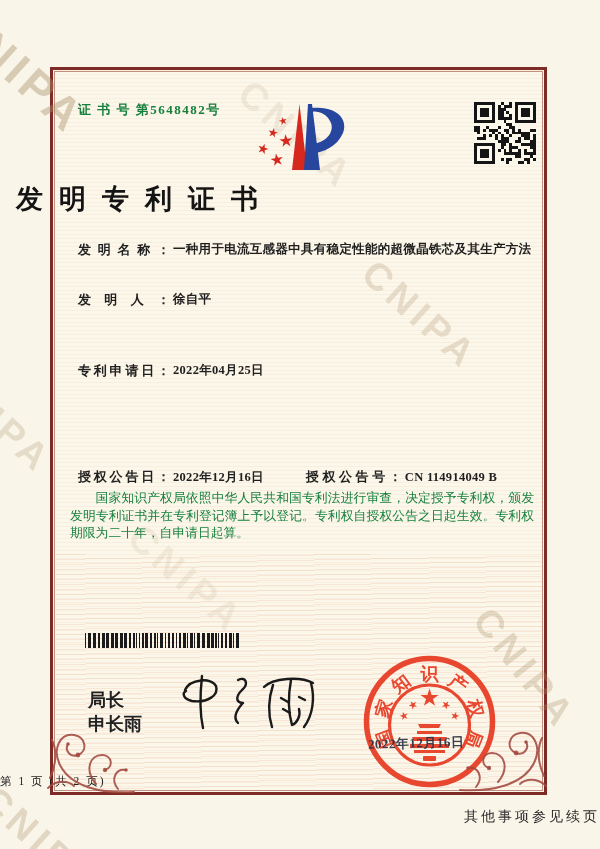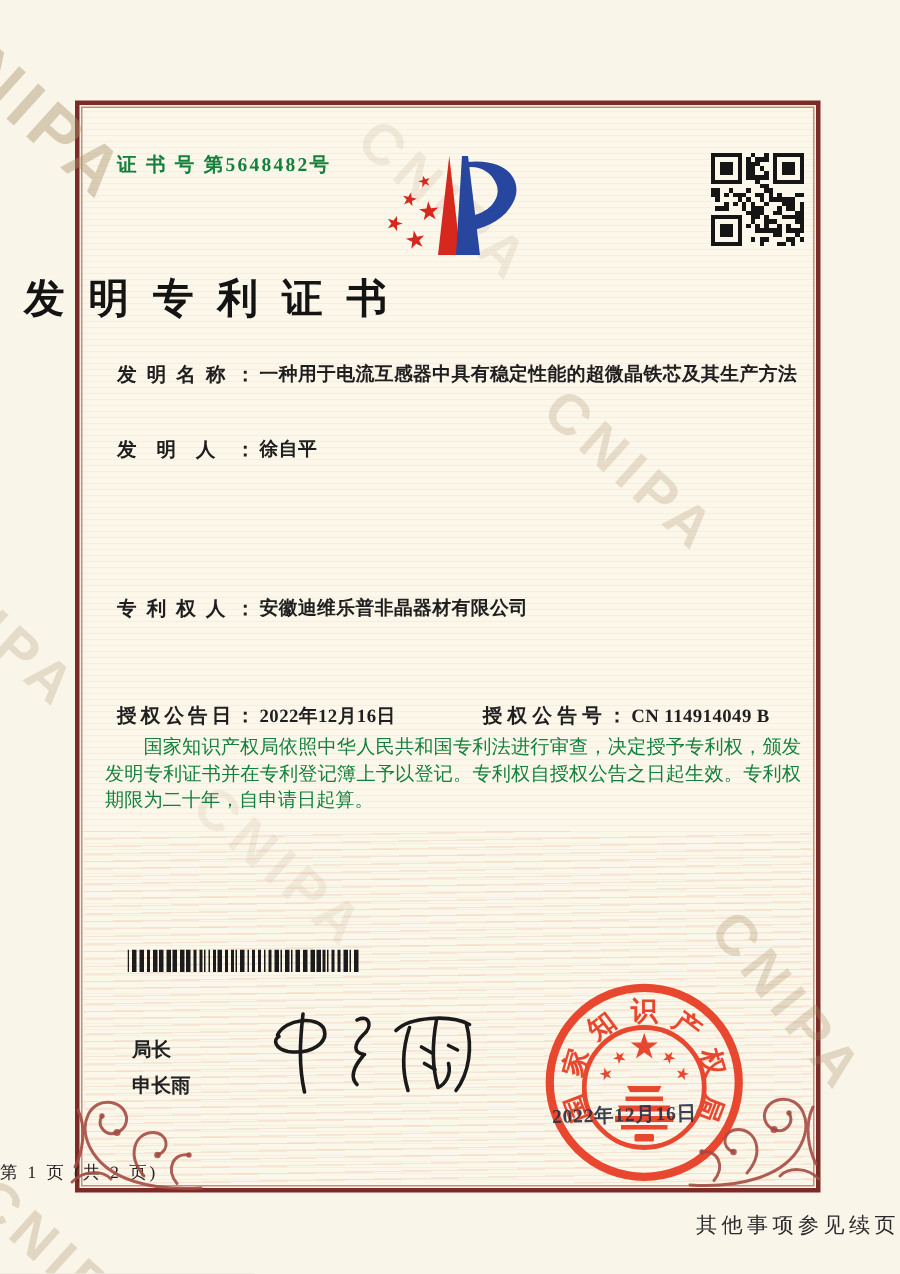--- a/index.html
+++ b/index.html
@@ -27,27 +27,27 @@
   .content{position:absolute;inset:0;z-index:2;}
   .cert-no{position:absolute;left:78px;top:101px;font-size:13px;font-weight:600;letter-spacing:1.5px;color:#15803d;}
   .logo{position:absolute;left:245px;top:98px;}
   .qr{position:absolute;left:474px;top:102px;}
   .title{position:absolute;left:0;top:181px;width:100%;font-size:27px;font-weight:bold;
          letter-spacing:16px;text-indent:16px;color:#141414;}
   .frow{position:absolute;left:78px;width:462px;font-size:13px;font-weight:bold;white-space:nowrap;}
   .flabel{display:inline-block;width:92px;text-align:justify;text-align-last:justify;text-justify:inter-character;
           vertical-align:top;}
   .fvalue{font-size:12.5px;margin-left:3px;letter-spacing:.3px;}
-  .flabel2{display:inline-block;width:96px;margin-left:58px;text-align:justify;text-align-last:justify;}
+  .flabel2{display:inline-block;width:96px;margin-left:42px;text-align:justify;text-align-last:justify;}
   .paras{position:absolute;left:70px;top:490px;width:464px;font-size:12.8px;line-height:17.6px;
          text-align:justify;color:#15803d;}
   .paras p{margin:0;text-indent:2em;}
   .barcode{position:absolute;left:85px;top:633px;}
   .director{position:absolute;left:88px;top:688px;font-family:"Liberation Sans","DejaVu Sans",sans-serif;
-            font-weight:bold;font-size:13px;color:#222;line-height:24px;}
+            font-weight:bold;font-size:18px;color:#222;line-height:24px;}
   .signature{position:absolute;left:172px;top:664px;}
   .seal{position:absolute;left:357px;top:649px;}
   .seal-date{position:absolute;left:368px;top:734px;width:130px;font-size:13px;font-weight:bold;
              color:#2a3142;letter-spacing:.5px;transform:rotate(-1.5deg);opacity:.92;z-index:3;}
   .page-info{position:absolute;left:0;top:774px;width:100%;text-align:left;font-size:11.5px;letter-spacing:2px;color:#222;}
   .cont-note{position:absolute;left:0;top:808px;width:100%;text-align:right;font-size:14px;letter-spacing:3px;color:#2b2b2b;}
   .flourish{position:absolute;z-index:2;}
   .fl-left{left:44px;top:702px;}
   .fl-right{left:456px;top:700px;transform:scaleX(-1);}
   svg{display:block;}
@@ -112,22 +112,22 @@
     </svg>
 
     <div class="title">发明专利证书</div>
 
     <div class="frow" style="top:291px">
       <span class="flabel">发明人：</span><span class="fvalue">徐自平</span>
     </div>
     <div class="frow" style="top:241px">
       <span class="flabel">发明名称：</span><span class="fvalue">一种用于电流互感器中具有稳定性能的超微晶铁芯及其生产方法</span>
     </div>
-    <div class="frow" style="top:397px">
-      <span class="flabel">专利权人：</span><span class="fvalue">安徽迪维乐普非晶器材有限公司</span>
+    <div class="frow" style="top:362px">
+      <span class="flabel">专利申请日：</span><span class="fvalue">2022年04月25日</span>
     </div>
     <div class="frow" style="top:468px">
       <span class="flabel">授权公告日：</span><span class="fvalue">2022年12月16日</span><span class="flabel2">授权公告号：</span><span class="fvalue">CN 114914049 B</span>
     </div>
 
     <div class="paras">
       <p>国家知识产权局依照中华人民共和国专利法进行审查，决定授予专利权，颁发发明专利证书并在专利登记簿上予以登记。专利权自授权公告之日起生效。专利权期限为二十年，自申请日起算。</p>
     </div>
 
     <svg class="barcode" width="156" height="15" viewBox="0 0 156 15">

